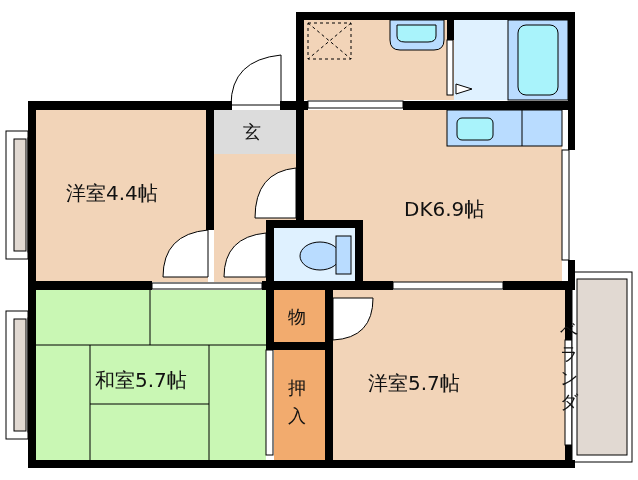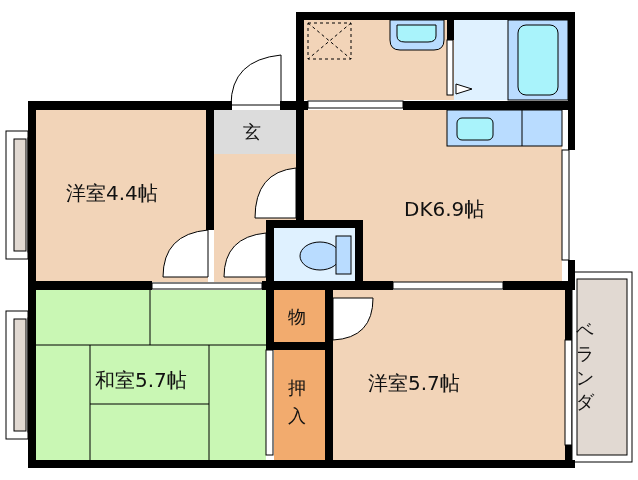--- a/index.html
+++ b/index.html
@@ -109,13 +109,13 @@
 <div class="wall" style="left:565px;top:445px;width:7px;height:23px;"></div>
 
 <div class="label" style="left:66px;top:180px;">洋室4.4帖</div>
 <div class="small-label" style="left:243px;top:120px;">玄</div>
 <div class="label" style="left:404px;top:196px;">DK6.9帖</div>
 <div class="label" style="left:95px;top:367px;text-align:right;">和室5.7帖</div>
 <div class="small-label" style="left:288px;top:305px;">物</div>
 <div class="small-label" style="left:288px;top:376px;">押</div>
 <div class="small-label" style="left:288px;top:404px;">入</div>
 <div class="label" style="left:368px;top:370px;">洋室5.7帖</div>
-<div class="small-label" style="left:576px;top:318px;width:20px;line-height:24px;word-break:break-all;white-space:normal;">ベランダ</div>
+<div class="small-label" style="left:560px;top:318px;width:20px;line-height:24px;word-break:break-all;white-space:normal;">ベランダ</div>
 
 </body></html>

